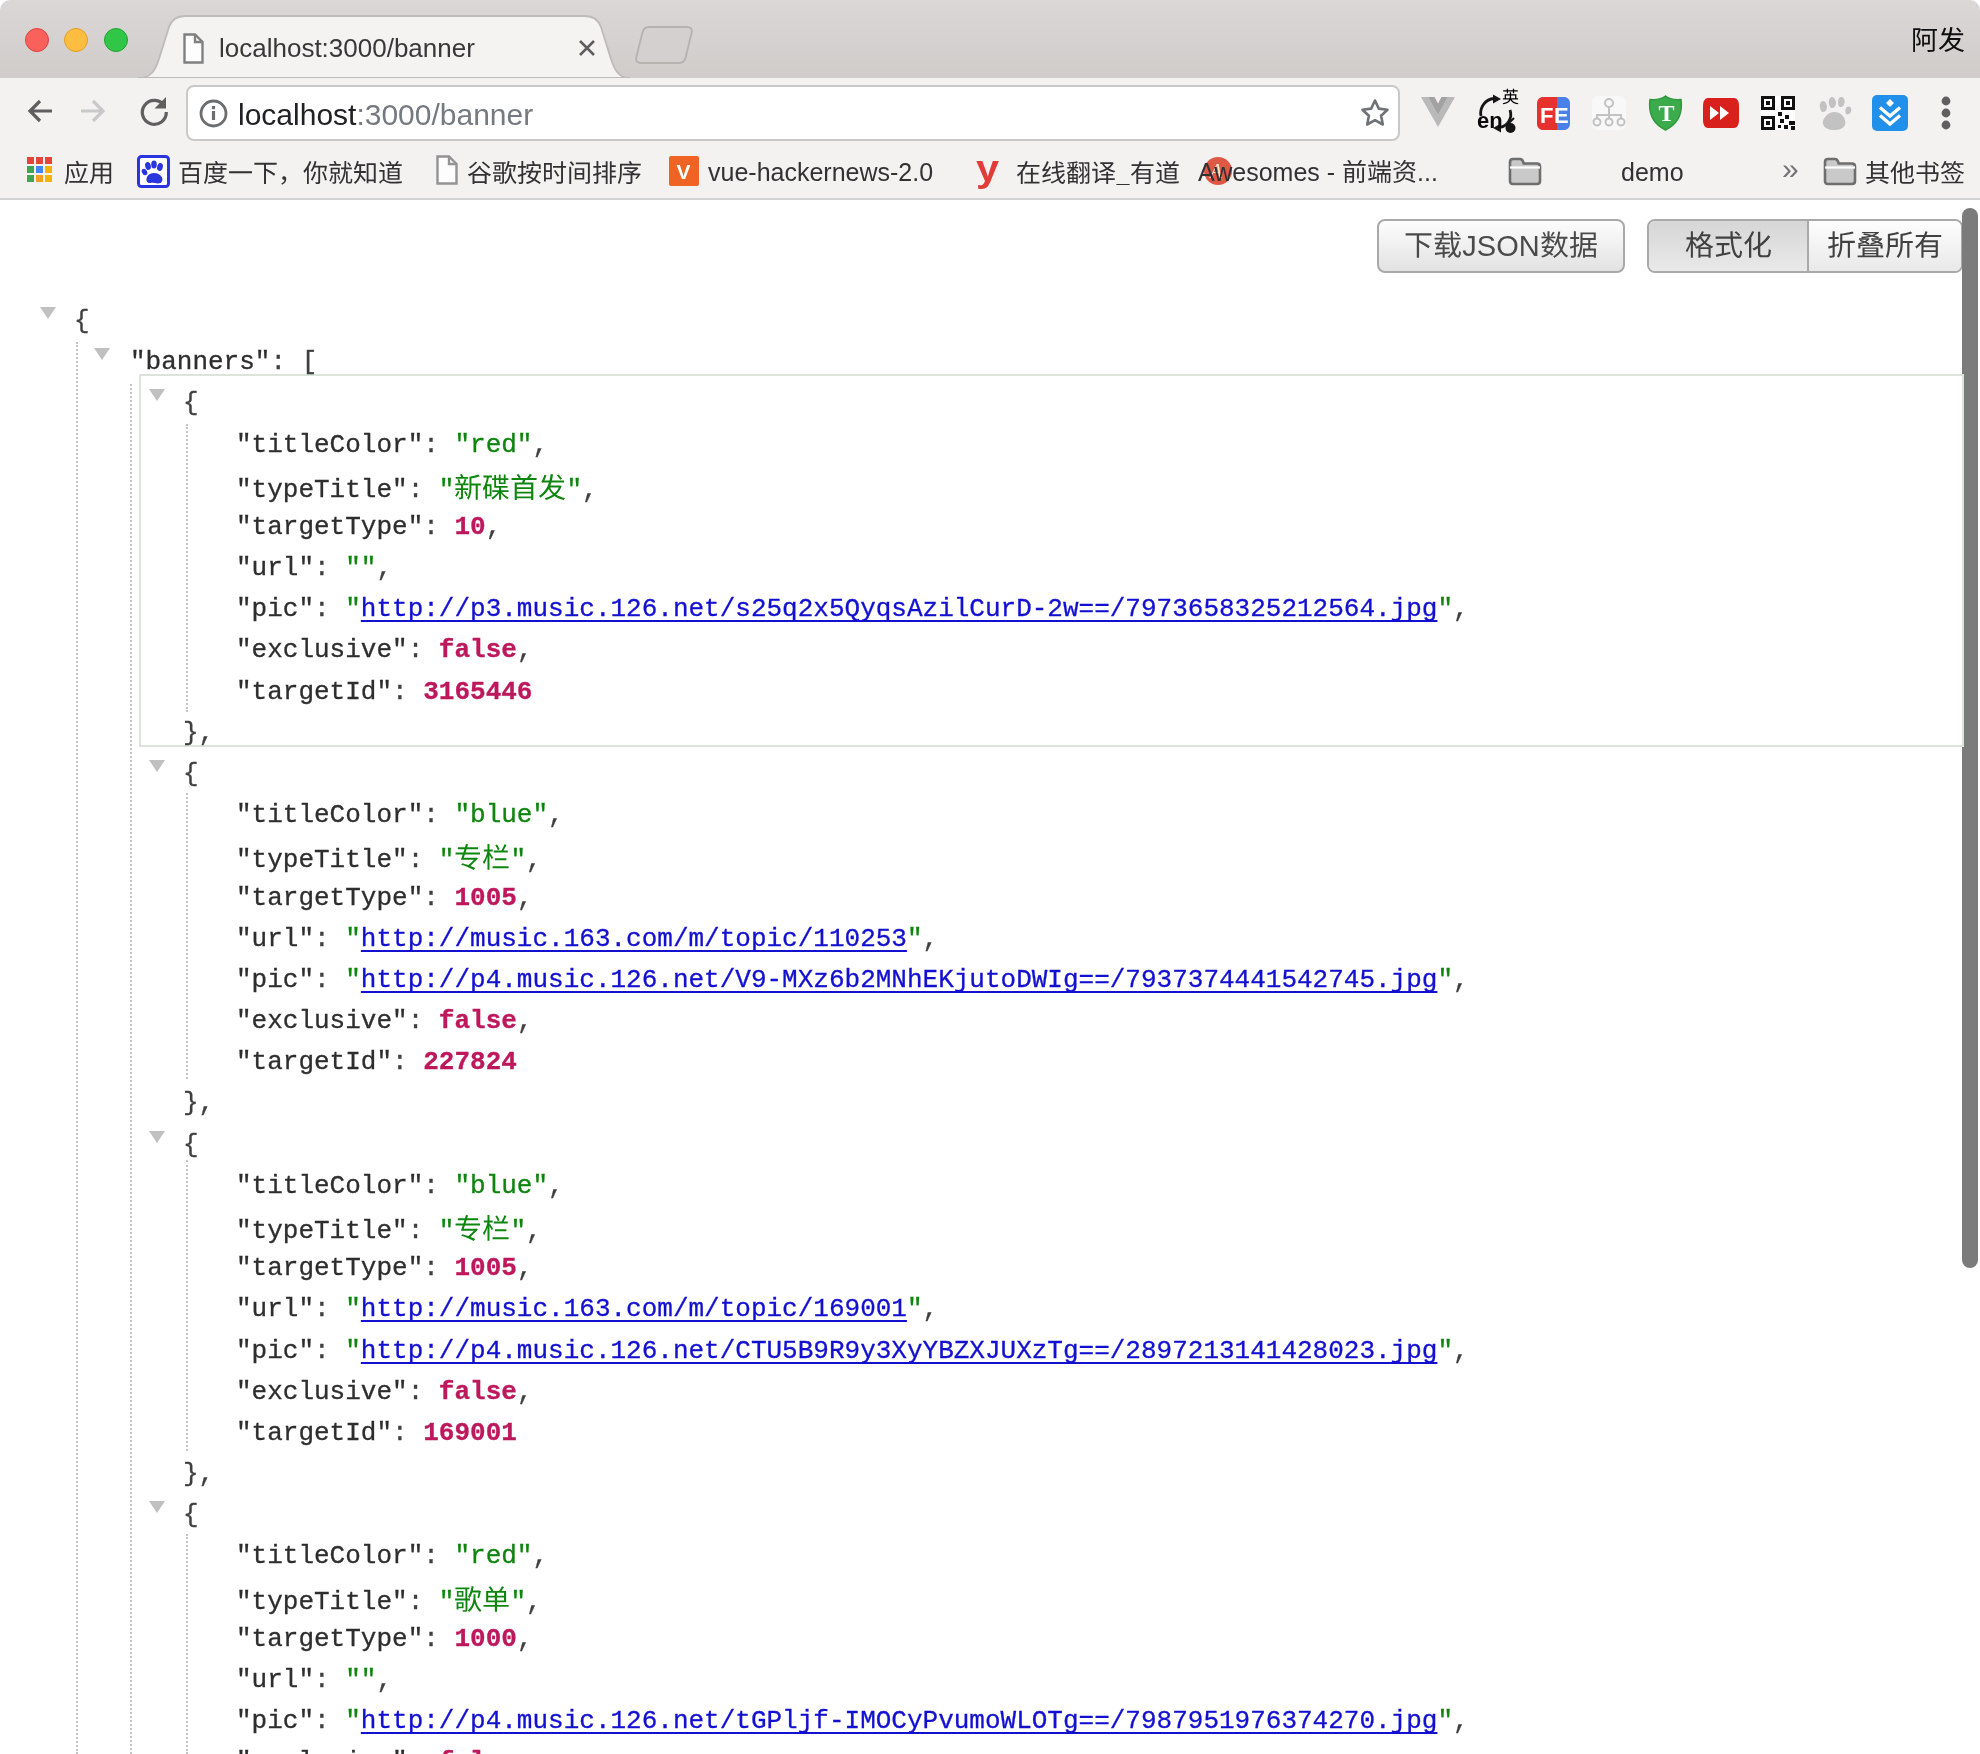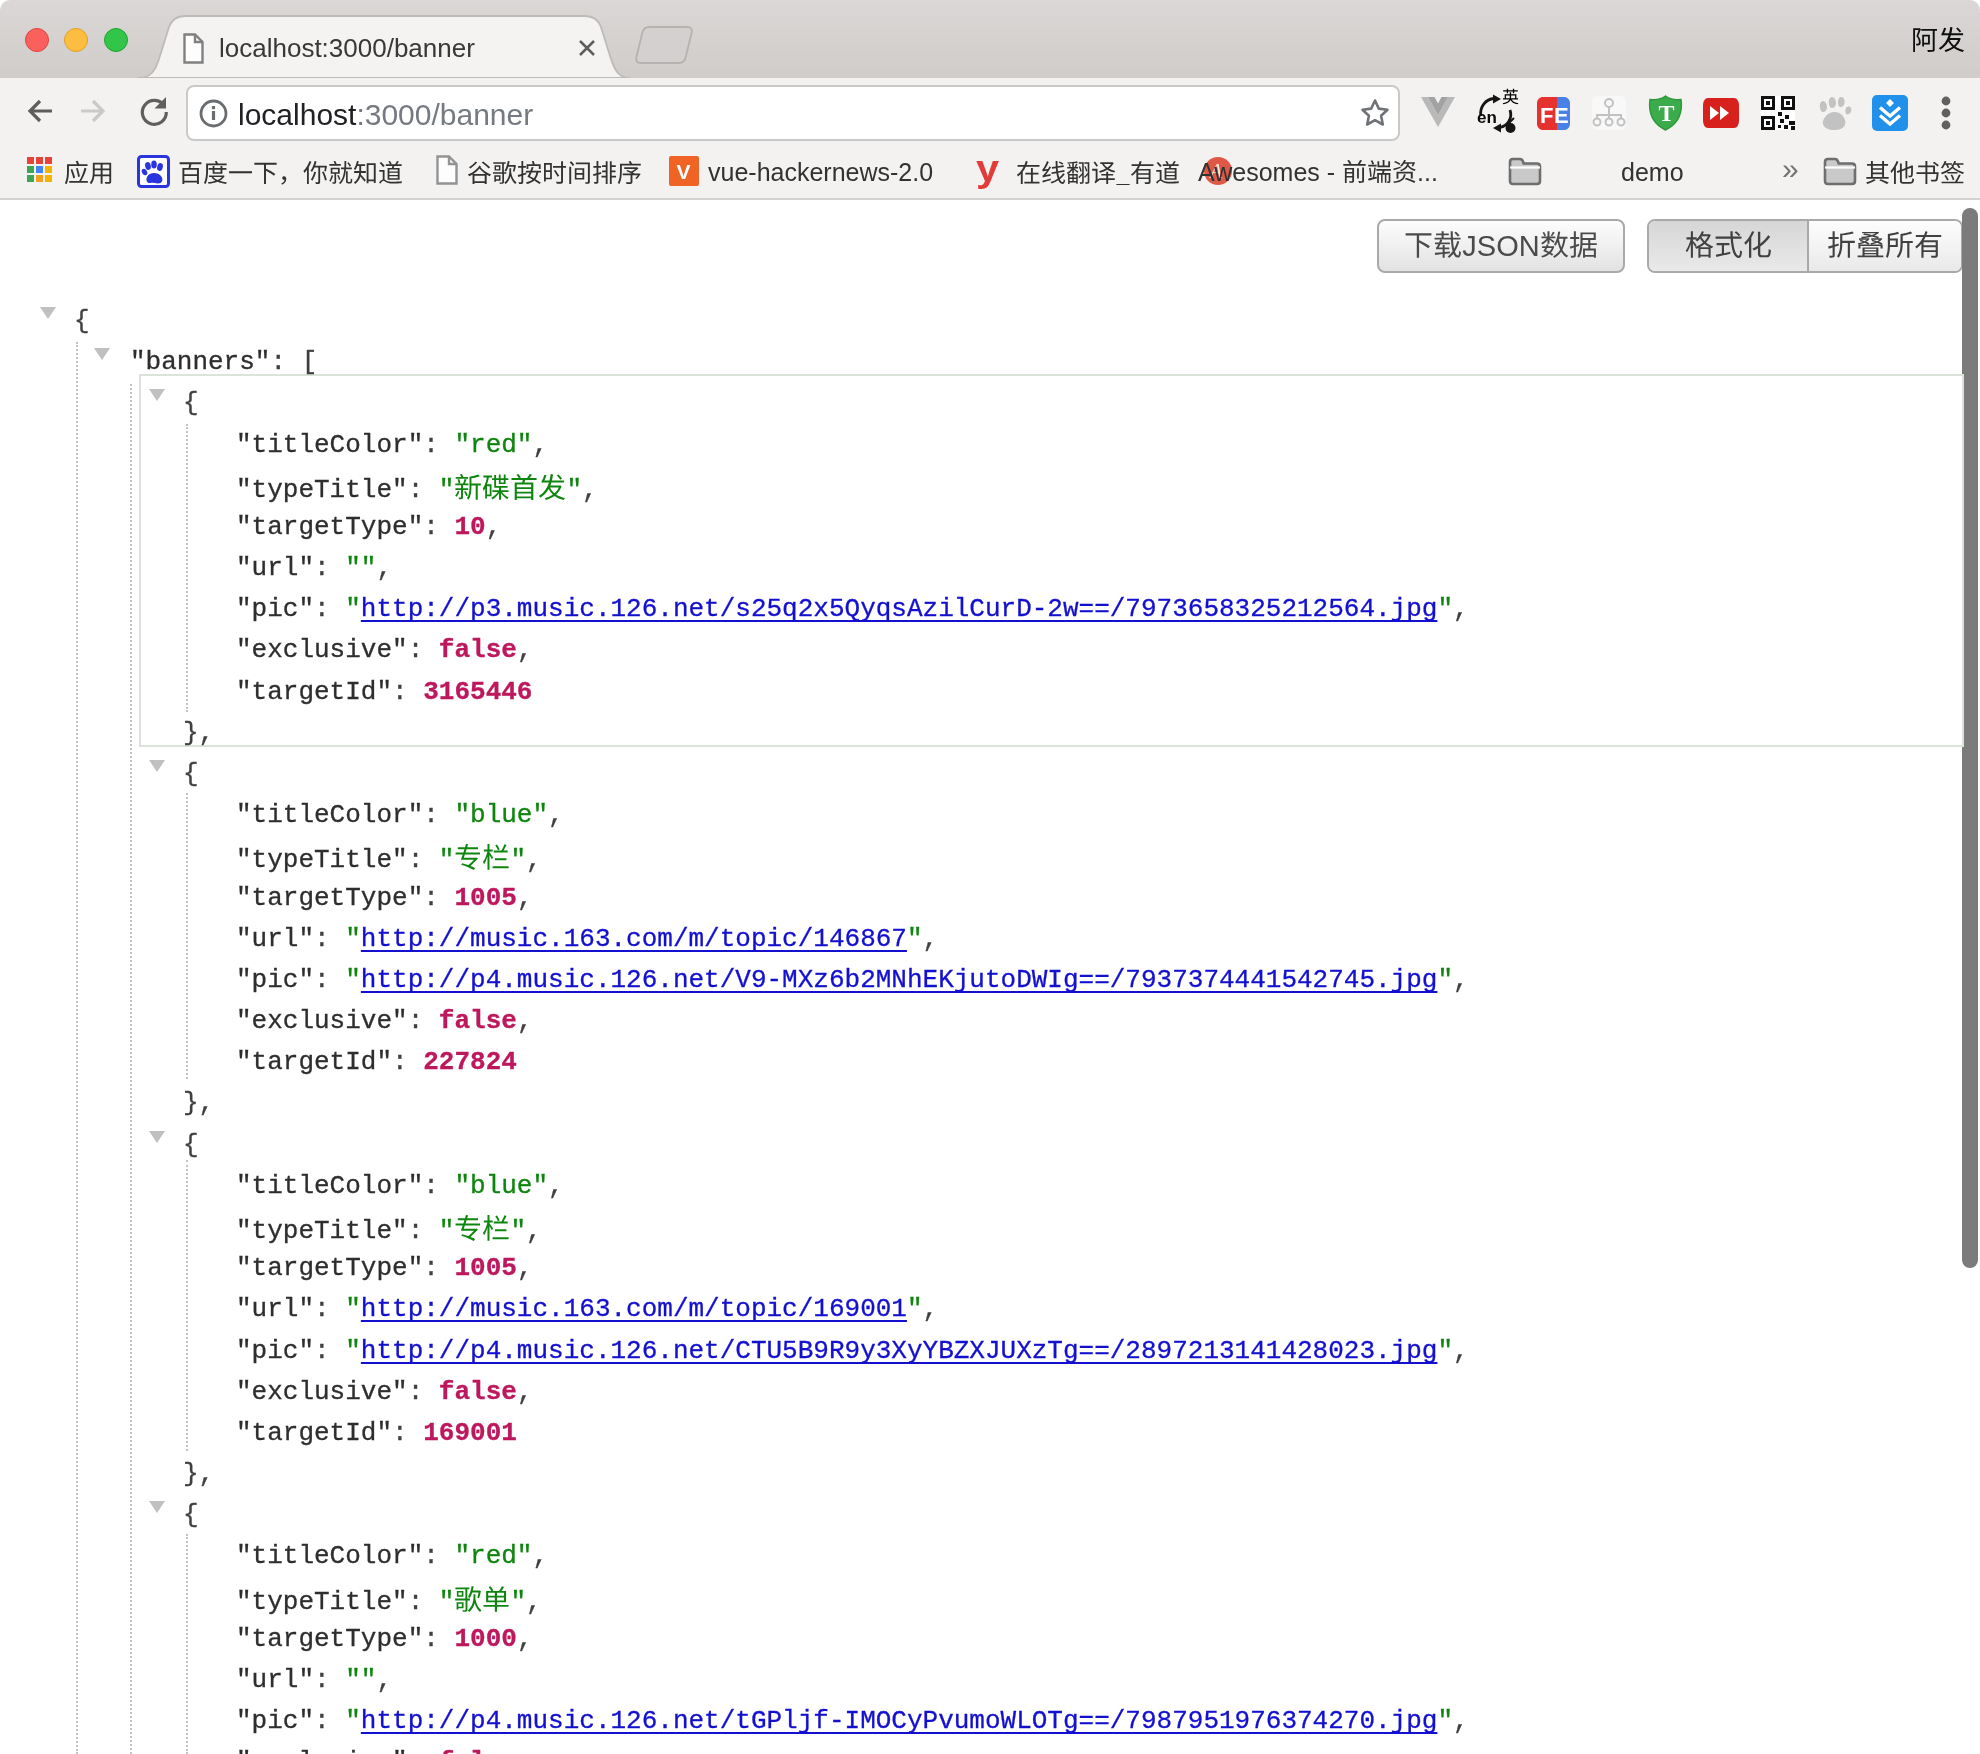--- a/index.html
+++ b/index.html
@@ -70,21 +70,21 @@
 <polygon points="7,0 17,18 27,0 20.5,0 17,6.5 13.5,0" fill="#a2a2a2"></polygon>
     </svg>
 <svg class="abs" style="left:1478px;top:92px" width="40" height="42" viewBox="0 0 40 42">
 <path d="M3,24 C1,15 8,7 16,6.5" fill="none" stroke="#151515" stroke-width="2.8"></path>
 <polygon points="15,2.5 23,7 15,11.5" fill="#151515"></polygon>
 <path d="M32,18 C35,27 29,34 22,35.5" fill="none" stroke="#151515" stroke-width="2.8"></path>
 <polygon points="23,31.5 15,36 23,40.5" fill="#151515"></polygon>
 <circle cx="32.5" cy="36" r="5" fill="#151515"></circle>
 <path d="M29,33 L36,26" stroke="#151515" stroke-width="2"></path>
 </svg>
-<div class="abs" style="left:1477px;top:108px;font-size:17px;font-weight:bold;color:#0a0a0a">en</div>
+<div class="abs" style="left:1477px;top:108px;font-size:22px;font-weight:bold;color:#0a0a0a">en</div>
 <svg width="17.0" height="17" viewBox="0 0 1000 1000" style="position:absolute;left:1502px;top:88px;">
       <g fill="#000" transform="translate(0,880) scale(1,-1)">
         <path transform="translate(0)" d="M457 627V512H160V278H57V207H431C391 118 288 37 38 -19C55 -36 75 -66 84 -82C345 -19 458 75 505 181C585 35 721 -47 921 -82C931 -61 952 -30 969 -14C776 13 641 83 569 207H945V278H846V512H535V627ZM232 278V446H457V351C457 327 456 302 452 278ZM771 278H531C534 302 535 326 535 350V446H771ZM640 840V748H355V840H281V748H69V680H281V575H355V680H640V575H715V680H928V748H715V840Z"></path>
       </g>
     </svg>
 <svg class="abs" style="left:1537px;top:97px" width="33" height="33" viewBox="0 0 33 33">
 <path d="M6,0 L20,0 L20,33 L6,33 C2.7,33 0,30.3 0,27 L0,6 C0,2.7 2.7,0 6,0 Z" fill="#e5322e"></path>
 <path d="M20,0 L27,0 C30.3,0 33,2.7 33,6 L33,27 C33,30.3 30.3,33 27,33 L20,33 Z" fill="#4a81e8"></path>
 <text x="3" y="25.5" font-family="Liberation Sans" font-size="22" font-weight="bold" fill="#fff">F</text>
 <text x="17" y="25.5" font-family="Liberation Sans" font-size="22" font-weight="bold" fill="#fff">E</text>
@@ -307,21 +307,21 @@
 <div class="jl" style="left:183px;top:720px"><span class="p">},</span></div>
 <div class="jl" style="left:183px;top:761px"><span class="p">{</span></div>
 <div class="jl" style="left:236px;top:802px"><span class="k">"titleColor"</span><span class="p">: </span><span class="s">"blue"</span><span class="p">,</span></div>
 <div class="jl" style="left:236px;top:843px"><span class="k">"typeTitle"</span><span class="p">: </span><span class="s">"</span><svg width="56.0" height="28" viewBox="0 0 2000 1000" style="vertical-align:-0.14em;">
         <g fill="#0e850e" transform="translate(0,880) scale(1,-1)">
           <path transform="translate(0)" d="M425 842 393 728H137V657H372L335 538H56V465H311C288 397 266 334 246 283H712C655 225 582 153 515 91C442 118 366 143 300 161L257 106C411 60 609 -21 708 -81L753 -17C711 8 654 35 590 61C682 150 784 249 856 324L799 358L786 353H350L388 465H929V538H412L450 657H857V728H471L502 832Z"></path>
           <path transform="translate(1000)" d="M474 797C511 743 550 671 566 625L630 657C613 702 572 772 534 825ZM460 339V267H872V339ZM377 46V-26H950V46ZM196 840V647H66V577H193C161 440 98 281 33 197C47 179 65 146 73 124C118 189 162 291 196 399V-79H267V447C297 394 332 331 347 297L397 357C379 388 294 514 267 548V577H382V647H267V840ZM419 614V543H918V614H771C806 671 845 745 876 810L802 833C777 767 733 674 695 614Z"></path>
         </g>
       </svg><span class="s">"</span><span class="p">,</span></div>
 <div class="jl" style="left:236px;top:885px"><span class="k">"targetType"</span><span class="p">: </span><span class="n">1005</span><span class="p">,</span></div>
-<div class="jl" style="left:236px;top:926px"><span class="k">"url"</span><span class="p">: </span><span class="s">"</span><span class="lnk">http://music.163.com/m/topic/146867</span><span class="s">"</span><span class="p">,</span></div>
+<div class="jl" style="left:236px;top:926px"><span class="k">"url"</span><span class="p">: </span><span class="s">"</span><span class="lnk">http://music.163.com/m/topic/110253</span><span class="s">"</span><span class="p">,</span></div>
 <div class="jl" style="left:236px;top:967px"><span class="k">"pic"</span><span class="p">: </span><span class="s">"</span><span class="lnk">http://p4.music.126.net/V9-MXz6b2MNhEKjutoDWIg==/7937374441542745.jpg</span><span class="s">"</span><span class="p">,</span></div>
 <div class="jl" style="left:236px;top:1008px"><span class="k">"exclusive"</span><span class="p">: </span><span class="n">false</span><span class="p">,</span></div>
 <div class="jl" style="left:236px;top:1049px"><span class="k">"targetId"</span><span class="p">: </span><span class="n">227824</span></div>
 <div class="jl" style="left:183px;top:1090px"><span class="p">},</span></div>
 <div class="jl" style="left:183px;top:1132px"><span class="p">{</span></div>
 <div class="jl" style="left:236px;top:1173px"><span class="k">"titleColor"</span><span class="p">: </span><span class="s">"blue"</span><span class="p">,</span></div>
 <div class="jl" style="left:236px;top:1214px"><span class="k">"typeTitle"</span><span class="p">: </span><span class="s">"</span><svg width="56.0" height="28" viewBox="0 0 2000 1000" style="vertical-align:-0.14em;">
         <g fill="#0e850e" transform="translate(0,880) scale(1,-1)">
           <path transform="translate(0)" d="M425 842 393 728H137V657H372L335 538H56V465H311C288 397 266 334 246 283H712C655 225 582 153 515 91C442 118 366 143 300 161L257 106C411 60 609 -21 708 -81L753 -17C711 8 654 35 590 61C682 150 784 249 856 324L799 358L786 353H350L388 465H929V538H412L450 657H857V728H471L502 832Z"></path>
           <path transform="translate(1000)" d="M474 797C511 743 550 671 566 625L630 657C613 702 572 772 534 825ZM460 339V267H872V339ZM377 46V-26H950V46ZM196 840V647H66V577H193C161 440 98 281 33 197C47 179 65 146 73 124C118 189 162 291 196 399V-79H267V447C297 394 332 331 347 297L397 357C379 388 294 514 267 548V577H382V647H267V840ZM419 614V543H918V614H771C806 671 845 745 876 810L802 833C777 767 733 674 695 614Z"></path>

